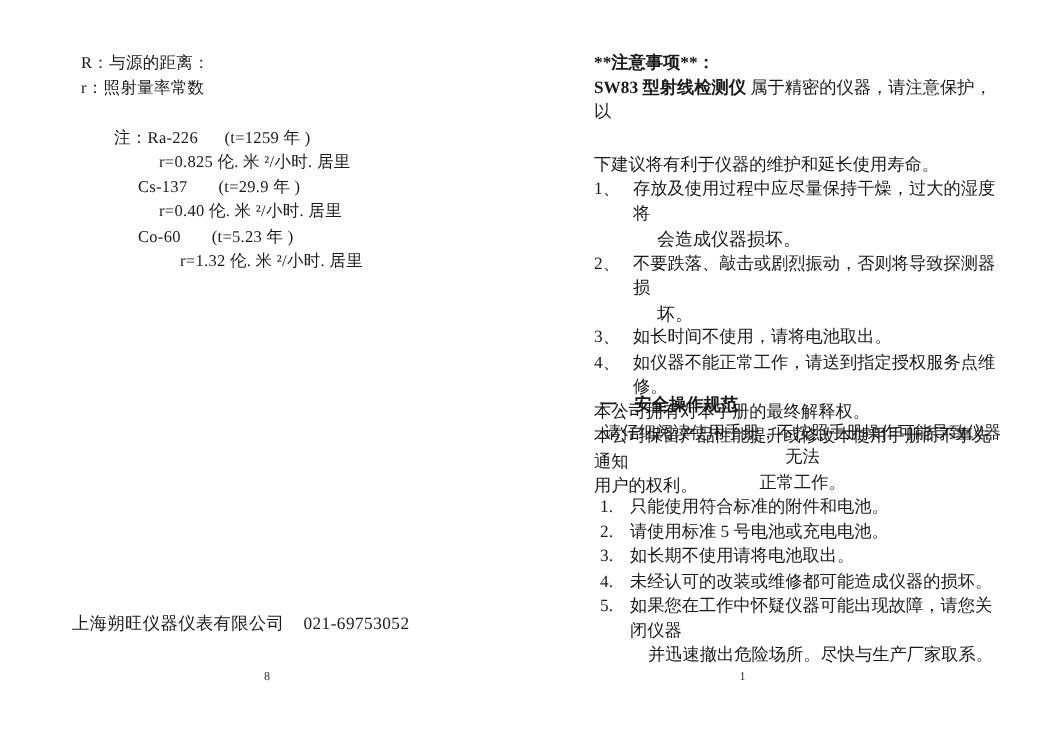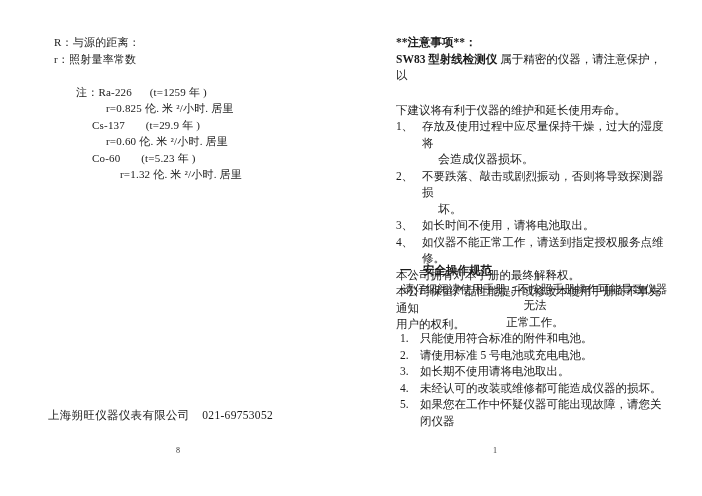--- a/index.html
+++ b/index.html
@@ -141,21 +141,21 @@
 
 <div class="page">
 
   <div class="left-col">
     <div class="ln ind1">R：与源的距离：</div>
     <div class="ln ind1">r：照射量率常数</div>
     <div class="ln">&nbsp;</div>
     <div class="ln ind2"><span>注：Ra-226</span>&nbsp;&nbsp;&nbsp;&nbsp;&nbsp;&nbsp;<span>(t=1259 年 )</span></div>
     <div class="ln ind4">r=0.825 伦. 米 ²/小时. 居里</div>
     <div class="ln ind3"><span>Cs-137</span>&nbsp;&nbsp;&nbsp;&nbsp;&nbsp;&nbsp;&nbsp;<span>(t=29.9 年 )</span></div>
-    <div class="ln ind4">r=0.60 伦. 米 ²/小时. 居里</div>
+    <div class="ln ind4">r=0.40 伦. 米 ²/小时. 居里</div>
     <div class="ln ind3"><span>Co-60</span>&nbsp;&nbsp;&nbsp;&nbsp;&nbsp;&nbsp;&nbsp;<span>(t=5.23 年 )</span></div>
     <div class="ln ind5">r=1.32 伦. 米 ²/小时. 居里</div>
   </div>
 
   <div class="footer-left">上海朔旺仪器仪表有限公司    021-69753052</div>
   <div class="pagenum-left">8</div>
 
   <div class="right-col">
     <div class="note-head">**注意事项**：</div>
 
@@ -210,19 +210,20 @@
       <span class="txt">如长期不使用请将电池取出。</span>
     </div>
     <div class="ol-item">
       <span class="num">4.</span>
       <span class="txt">未经认可的改装或维修都可能造成仪器的损坏。</span>
     </div>
     <div class="ol-item">
       <span class="num">5.</span>
       <span class="txt">
         <span>如果您在工作中怀疑仪器可能出现故障，请您关闭仪器</span>
+        <span class="cont">并迅速撤出危险场所。尽快与生产厂家取系。</span>
       </span>
     </div>
   </div>
 
   <div class="pagenum-right">1</div>
 
 </div>
 
 </body></html>

